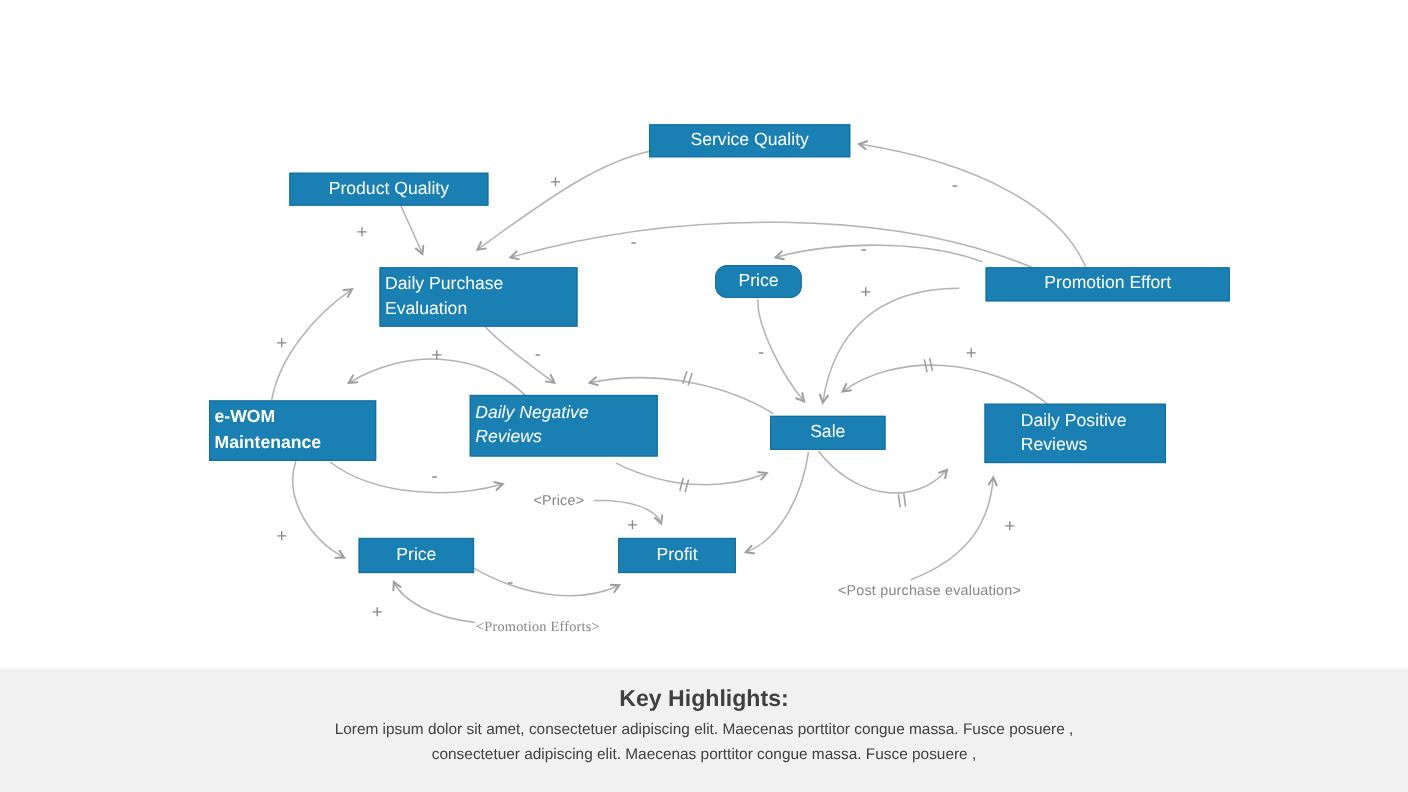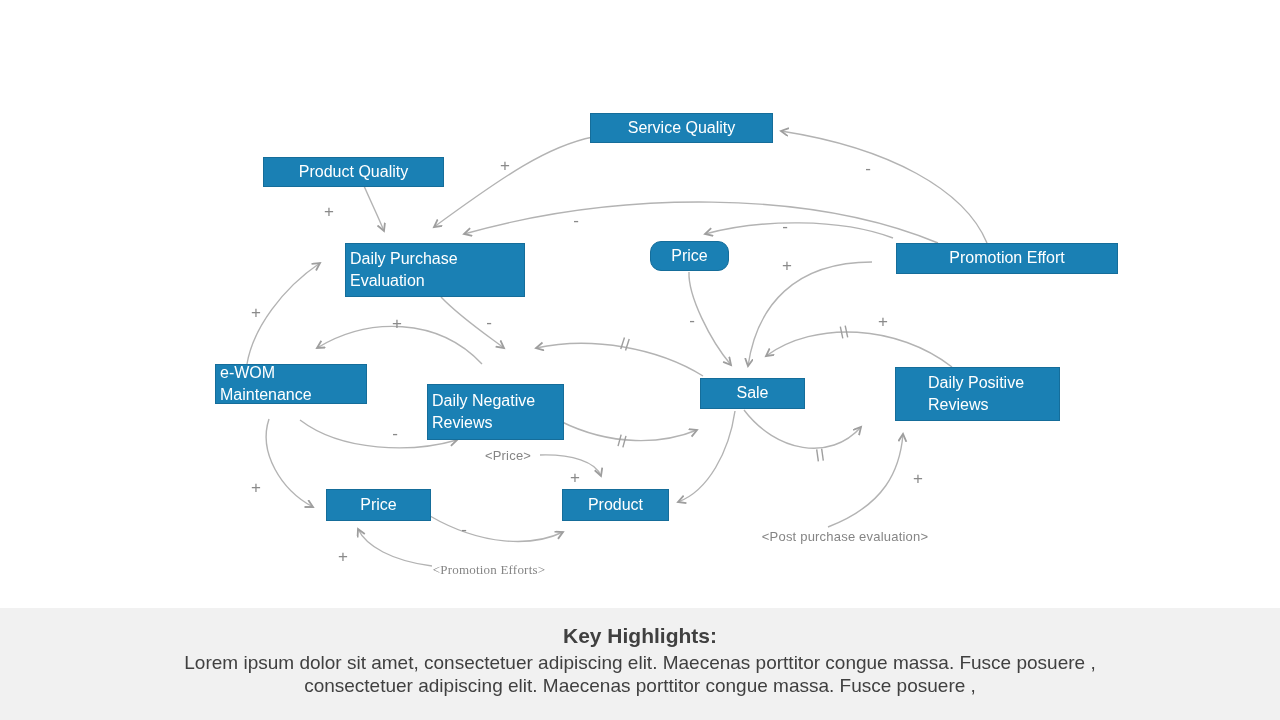--- a/index.html
+++ b/index.html
@@ -27,21 +27,21 @@
   }
   .ref{
     position:absolute;transform:translate(-50%,-50%);white-space:nowrap;
     color:var(--ref-label,#858585);font-size:13px;letter-spacing:.2px;
   }
   .band{
     position:absolute;left:0;top:608px;width:1280px;height:112px;
     background:var(--band-bg,#f1f1f1);text-align:center;color:var(--body-text,#404040);
   }
   .band-heading{margin:16px 0 3px 0;font-size:21px;font-weight:bold;}
-  .band-line{margin:0;font-size:19px;line-height:23px;}
+  .band-line{margin:0;font-size:14px;line-height:23px;}
 </style>
 </head>
 <body>
 
 <div class="slide">
 
 
   <svg class="connectors" width="1280" height="720" viewBox="0 0 1280 720">
     <defs>
       <marker id="arrowhead" markerUnits="userSpaceOnUse" markerWidth="11" markerHeight="11" refX="8" refY="4.5" orient="auto">
@@ -90,26 +90,26 @@
         </g>
       </g>
   </svg>
 
   <div id="nodes">
       <div class="node" style="left: 590px; top: 113px; width: 183px; height: 30px;">Service Quality</div>
       <div class="node" style="left: 263px; top: 141px; width: 181px; height: 30px; margin-top: 16px;">Product Quality</div>
       <div class="node" style="left: 345px; top: 243px; width: 180px; height: 54px;">Daily Purchase Evaluation</div>
       <div class="node" style="left: 650px; top: 241px; width: 79px; height: 30px; border-radius: 11px;">Price</div>
       <div class="node" style="left: 872px; top: 243px; width: 222px; height: 31px; margin-left: 24px;">Promotion Effort</div>
-      <div class="node" style="left: 215px; top: 364px; width: 152px; height: 40px;">e-WOM Maintenance</div>
-      <div class="node" style="left: 427px; top: 384px; width: 137px; height: 56px;">Daily Negative Reviews</div>
+      <div class="node" style="left: 190px; top: 364px; width: 152px; height: 55px; font-weight: bold;">e-WOM Maintenance</div>
+      <div class="node" style="left: 427px; top: 359px; width: 171px; height: 56px; font-style: italic;">Daily Negative Reviews</div>
       <div class="node" style="left: 700px; top: 378px; width: 105px; height: 31px;">Sale</div>
       <div class="node" style="left: 895px; top: 367px; width: 165px; height: 54px; padding-left: 32px;">Daily Positive Reviews</div>
       <div class="node" style="left: 326px; top: 489px; width: 105px; height: 32px;">Price</div>
-      <div class="node" style="left: 562px; top: 489px; width: 107px; height: 32px;">Product</div>
+      <div class="node" style="left: 562px; top: 489px; width: 107px; height: 32px;">Profit</div>
     </div>
   <div id="signs">
       <span class="sign" style="left: 505px; top: 165px;">+</span>
       <span class="sign" style="left: 868px; top: 168px;">-</span>
       <span class="sign" style="left: 329px; top: 211px;">+</span>
       <span class="sign" style="left: 576px; top: 220px;">-</span>
       <span class="sign" style="left: 785px; top: 226px;">-</span>
       <span class="sign" style="left: 787px; top: 265px;">+</span>
       <span class="sign" style="left: 256px; top: 312px;">+</span>
       <span class="sign" style="left: 397px; top: 323px;">+</span>

